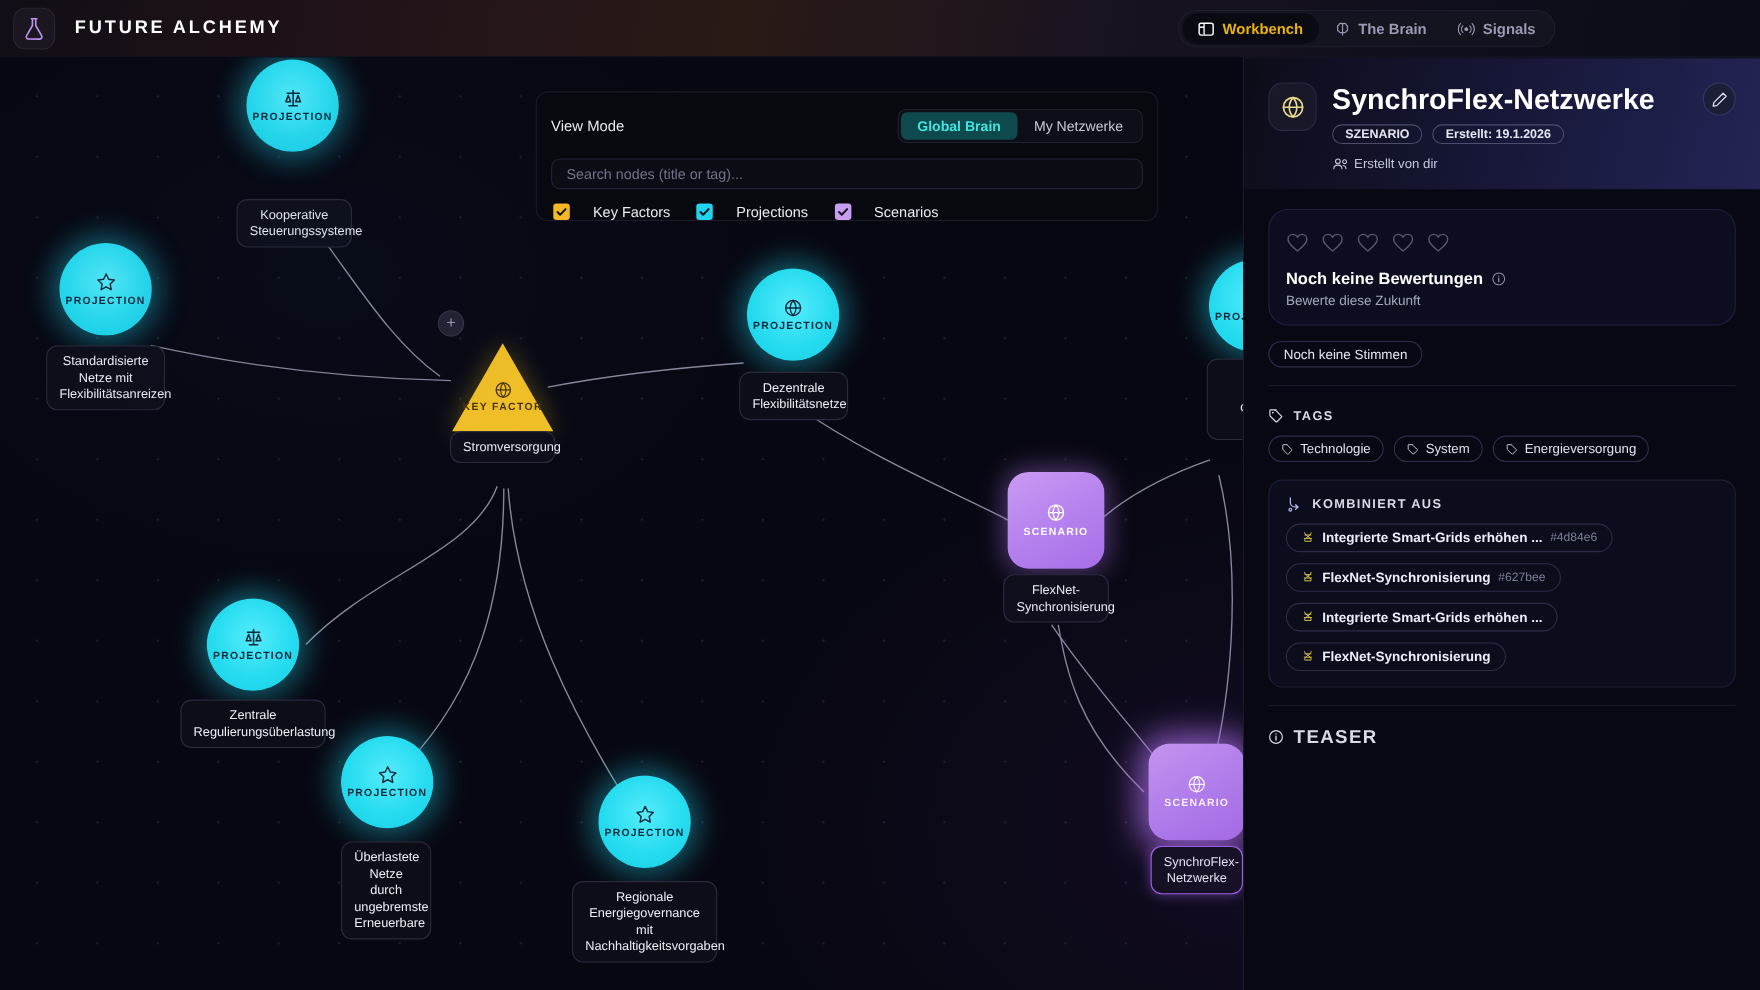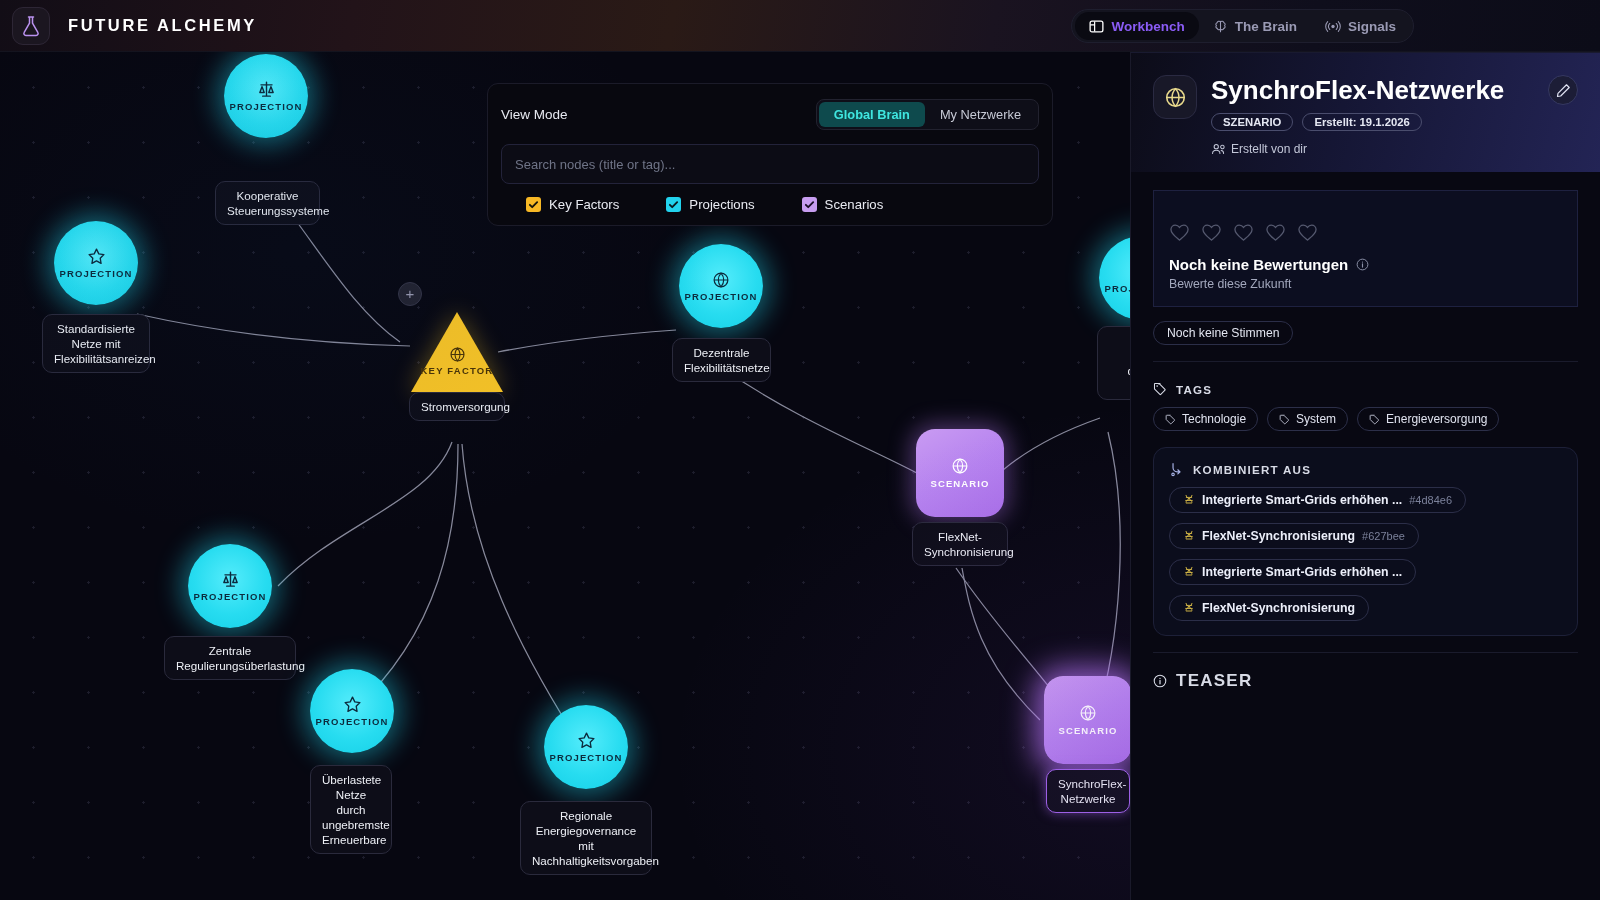--- a/index.html
+++ b/index.html
@@ -35,21 +35,21 @@
     height: 34px; display: flex; align-items: center;
     background: #14141f; border-radius: 17px; padding: 3px;
     border: 1px solid #1e1e2e;
   }
   .nav-item {
     display: flex; align-items: center; gap: 7px;
     height: 28px; padding: 0 14px; border-radius: 14px;
     font-size: 13.5px; color: #9a9ab4; font-weight: bold;
     cursor: pointer; white-space: nowrap;
   }
-  .nav-item.active { background: #0a0a12; color: #8b5cf6; }
+  .nav-item.active { background: #0a0a12; color: #eab308; }
 
   
   .canvas {
     position: absolute; top: 52px; left: 0; width: 1600px; height: 848px;
     background-color: #070711;
     background-image: radial-gradient(#1d1d2c 1.1px, transparent 1.2px);
     background-size: 55px 55px;
     background-position: 6px 8px;
     overflow: hidden;
   }
@@ -111,42 +111,42 @@
     position: absolute; width: 24px; height: 24px; border-radius: 50%;
     background: #22222f; border: 1px solid #343446;
     color: #9a9ab0; font-size: 15px; line-height: 21px; text-align: center;
     cursor: pointer;
   }
 
   
   .viewmode {
     position: absolute; left: 487px; top: 83px; width: 566px;
     background: #08080f; border: 1px solid #1b1b29; border-radius: 11px;
-    padding: 15px 13px 13px 13px; z-index: 30;
+    padding: 15px 13px 0 13px; z-index: 30;
   }
   .vm-row { display: flex; align-items: center; justify-content: space-between; }
   .vm-title { font-size: 13.5px; color: #e8eaf2; }
   .seg {
     display: flex; background: #0e0e18; border: 1px solid #22222f;
     border-radius: 8px; padding: 2px;
   }
   .seg-btn {
     padding: 5px 15px; font-size: 12.8px; border-radius: 6px;
     color: #c7cad6; cursor: pointer; white-space: nowrap;
   }
   .seg-btn.active { background: #0e4a4d; color: #3fe6e0; font-weight: bold; }
   .search {
-    margin-top: 14px; width: 100%; height: 40px;
+    margin-top: 14px; width: 100%; height: 28px;
     background: #0c0c15; border: 1px solid #23233a; border-radius: 8px;
     color: #d5d8e2; font-size: 13px; padding: 0 13px;
     font-family: "Liberation Sans", sans-serif;
   }
   .search::placeholder { color: #6f7487; }
   .filters { display: flex; gap: 24px; margin-top: 13px; padding-left: 2px; }
-  .filter { display: flex; align-items: center; gap: 8px; cursor: pointer; margin-left: 23px; }
+  .filter { display: flex; align-items: center; gap: 21px; cursor: pointer; }
   .chk { width: 15px; height: 15px; border-radius: 3px; display: flex; align-items: center; justify-content: center; }
   .chk svg { display: block; }
   .filter span { font-size: 13.2px; color: #e9ebf2; }
 
   
   .panel {
     position: absolute; right: 0; top: 52px; width: 470px; height: 848px;
     background: #080812; border-left: 1px solid #1a1a2a; z-index: 35;
     overflow: hidden;
   }
@@ -177,21 +177,21 @@
     font-size: 11.3px; color: #e4e7f2; font-weight: bold;
   }
   .byline { display: flex; align-items: center; gap: 6px; margin-top: 11px; font-size: 12px; color: #c3c7d8; }
   .edit-btn {
     width: 30px; height: 30px; border-radius: 50%; margin-left: auto; flex: 0 0 30px;
     background: #1c1d36; border: 1px solid #353861;
     display: flex; align-items: center; justify-content: center; cursor: pointer;
   }
   .rating-card {
     margin: 18px 22px 0 22px; background: #0c0e20;
-    border: 1px solid #1e2140; border-radius: 0; padding: 32px 15px 15px 15px;
+    border: 1px solid #1e2140; border-radius: 18px; padding: 20px 15px 15px 15px;
   }
   .hearts { display: flex; gap: 11px; margin-bottom: 10px; }
   .heart { cursor: pointer; }
   .rate-title { font-size: 15px; font-weight: bold; color: #ffffff; display: flex; align-items: center; gap: 8px; }
   .rate-sub { font-size: 12.3px; color: #a3a8bd; margin-top: 4px; }
   .votes-pill {
     display: inline-block; margin: 14px 0 0 22px;
     border: 1px solid #2b2e48; border-radius: 13px; padding: 4px 13px;
     font-size: 12.2px; color: #e3e6f1;
   }

